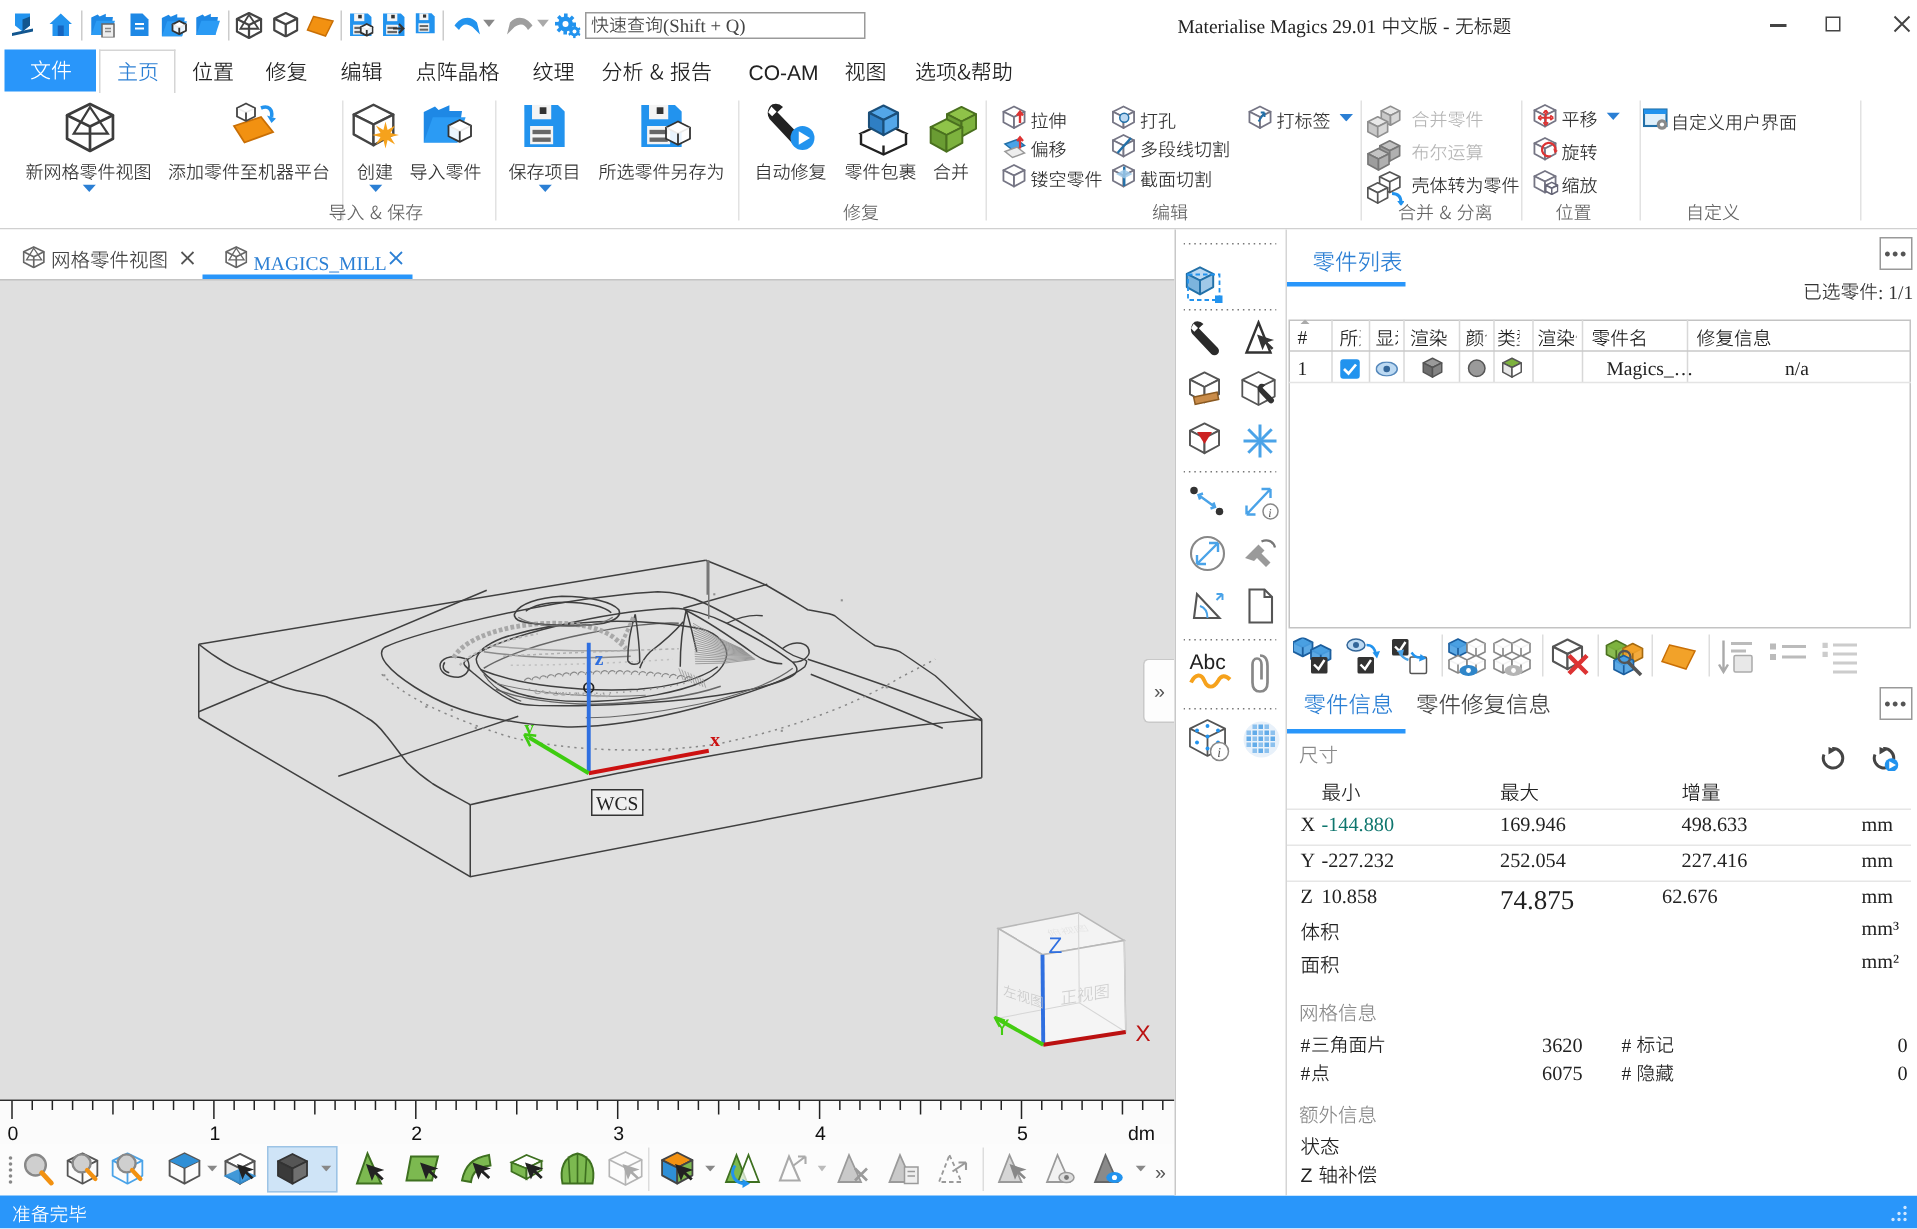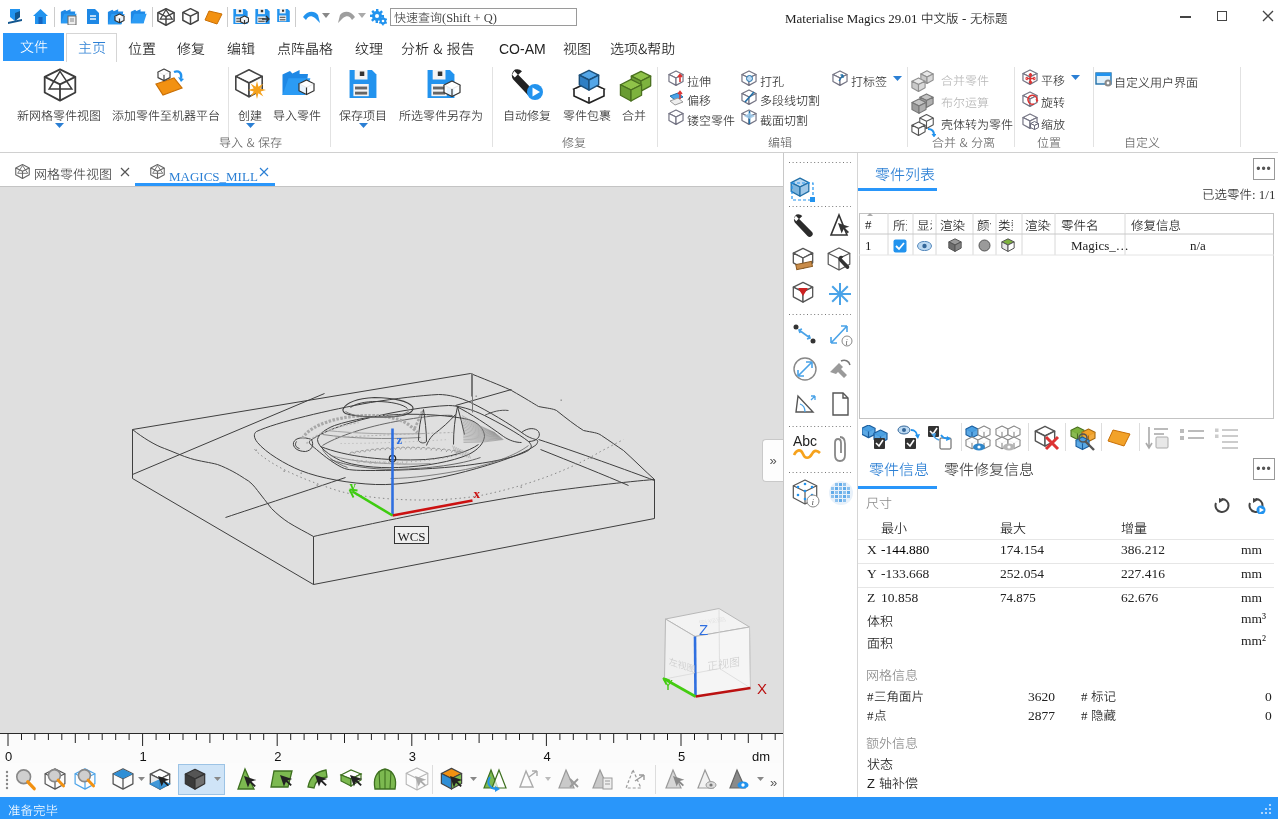--- a/index.html
+++ b/index.html
@@ -1689,39 +1689,39 @@
         <use href="#g119" transform="translate(13.0 0) scale(0.01300)"></use>
       </svg></div>
     <div style="position:absolute;left:263px;top:368px;"><svg class="tx" style="vertical-align:-3px" width="26" height="15" viewBox="0 -12 26 15" fill="#222">
         <use href="#g120" transform="translate(0.0 0) scale(0.01300)"></use>
         <use href="#g121" transform="translate(13.0 0) scale(0.01300)"></use>
       </svg></div>
     <div style="position:absolute;left:0px;top:386px;">
       <div style="width:416px;height:1px;background:#e6e6e6"></div>
     </div>
     <div style="position:absolute;left:9px;top:389px;"><span class="serif" style="font-size:13.5px;color:#222">X</span></div>
-    <div style="position:absolute;left:23px;top:389px;"><span class="serif" style="font-size:13.5px;color:#000000">-144.880</span></div>
-    <div style="position:absolute;left:142px;top:389px;"><span class="serif" style="font-size:13.5px;color:#222">174.154</span></div>
-    <div style="position:absolute;left:263px;top:389px;"><span class="serif" style="font-size:13.5px;color:#222">386.212</span></div>
+    <div style="position:absolute;left:23px;top:389px;"><span class="serif" style="font-size:13.5px;color:#0f766e">-144.880</span></div>
+    <div style="position:absolute;left:142px;top:389px;"><span class="serif" style="font-size:13.5px;color:#222">169.946</span></div>
+    <div style="position:absolute;left:263px;top:389px;"><span class="serif" style="font-size:13.5px;color:#222">498.633</span></div>
     <div style="position:absolute;left:383px;top:389px;"><span class="serif" style="font-size:13.5px;color:#222">mm</span></div>
     <div style="position:absolute;left:0px;top:410px;">
       <div style="width:416px;height:1px;background:#e6e6e6"></div>
     </div>
     <div style="position:absolute;left:9px;top:413px;"><span class="serif" style="font-size:13.5px;color:#222">Y</span></div>
-    <div style="position:absolute;left:23px;top:413px;"><span class="serif" style="font-size:13.5px;color:#222">-133.668</span></div>
+    <div style="position:absolute;left:23px;top:413px;"><span class="serif" style="font-size:13.5px;color:#222">-227.232</span></div>
     <div style="position:absolute;left:142px;top:413px;"><span class="serif" style="font-size:13.5px;color:#222">252.054</span></div>
     <div style="position:absolute;left:263px;top:413px;"><span class="serif" style="font-size:13.5px;color:#222">227.416</span></div>
     <div style="position:absolute;left:383px;top:413px;"><span class="serif" style="font-size:13.5px;color:#222">mm</span></div>
     <div style="position:absolute;left:0px;top:434px;">
       <div style="width:416px;height:1px;background:#e6e6e6"></div>
     </div>
     <div style="position:absolute;left:9px;top:437px;"><span class="serif" style="font-size:13.5px;color:#222">Z</span></div>
     <div style="position:absolute;left:23px;top:437px;"><span class="serif" style="font-size:13.5px;color:#222">10.858</span></div>
-    <div style="position:absolute;left:142px;top:437px;"><span class="serif" style="font-size:13px;color:#222">74.875</span></div>
-    <div style="position:absolute;left:263px;top:437px;"><span class="serif" style="font-size:13.5px;color:#222">62.676</span></div>
+    <div style="position:absolute;left:142px;top:437px;"><span class="serif" style="font-size:18px;color:#222">74.875</span></div>
+    <div style="position:absolute;left:250px;top:437px;"><span class="serif" style="font-size:13.5px;color:#222">62.676</span></div>
     <div style="position:absolute;left:383px;top:437px;"><span class="serif" style="font-size:13.5px;color:#222">mm</span></div>
     <div style="position:absolute;left:9px;top:461px;"><svg class="tx" style="vertical-align:-3px" width="26" height="15" viewBox="0 -12 26 15" fill="#222">
         <use href="#g86" transform="translate(0.0 0) scale(0.01300)"></use>
         <use href="#g122" transform="translate(13.0 0) scale(0.01300)"></use>
       </svg></div>
     <div style="position:absolute;left:383px;top:458px;"><span class="serif" style="font-size:13.5px;color:#222">mm³</span></div>
     <div style="position:absolute;left:9px;top:483px;"><svg class="tx" style="vertical-align:-3px" width="26" height="15" viewBox="0 -12 26 15" fill="#222">
         <use href="#g79" transform="translate(0.0 0) scale(0.01300)"></use>
         <use href="#g122" transform="translate(13.0 0) scale(0.01300)"></use>
       </svg></div>
@@ -1746,21 +1746,21 @@
           <use href="#g8" transform="translate(0.0 0) scale(0.01250)"></use>
           <use href="#g126" transform="translate(12.5 0) scale(0.01250)"></use>
         </svg></div>
     </div>
     <div style="position:absolute;left:407px;top:536px;"><span class="serif" style="font-size:13.5px;color:#222">0</span></div>
     <div style="position:absolute;left:9px;top:555px;">
       <div style="white-space:nowrap"><span class="serif" style="font-size:13px;color:#222">#</span><svg class="tx" style="vertical-align:-3px" width="13" height="15" viewBox="0 -12 13 15" fill="#222">
           <use href="#g19" transform="translate(0.0 0) scale(0.01250)"></use>
         </svg></div>
     </div>
-    <div style="position:absolute;left:170px;top:555px;"><span class="serif" style="font-size:13.5px;color:#222">2877</span></div>
+    <div style="position:absolute;left:170px;top:555px;"><span class="serif" style="font-size:13.5px;color:#222">6075</span></div>
     <div style="position:absolute;left:223px;top:555px;">
       <div style="white-space:nowrap"><span class="serif" style="font-size:13px;color:#222">#&nbsp;</span><svg class="tx" style="vertical-align:-3px" width="25" height="15" viewBox="0 -12 25 15" fill="#222">
           <use href="#g127" transform="translate(0.0 0) scale(0.01250)"></use>
           <use href="#g128" transform="translate(12.5 0) scale(0.01250)"></use>
         </svg></div>
     </div>
     <div style="position:absolute;left:407px;top:555px;"><span class="serif" style="font-size:13.5px;color:#222">0</span></div>
     <div style="position:absolute;left:8px;top:583px;"><svg class="tx" style="vertical-align:-3px" width="52" height="15" viewBox="0 -12 52 15" fill="#8a8a8a">
         <use href="#g129" transform="translate(0.0 0) scale(0.01300)"></use>
         <use href="#g130" transform="translate(13.0 0) scale(0.01300)"></use>

